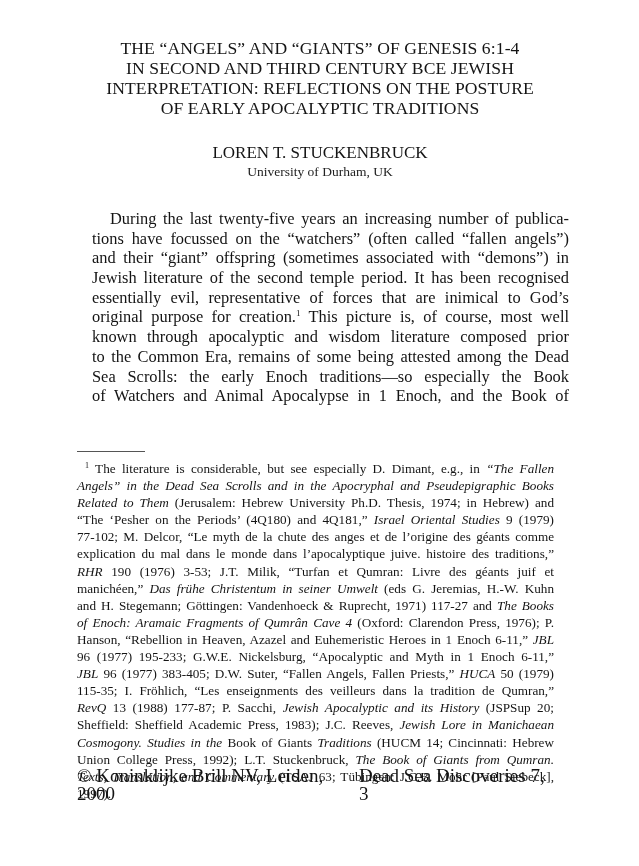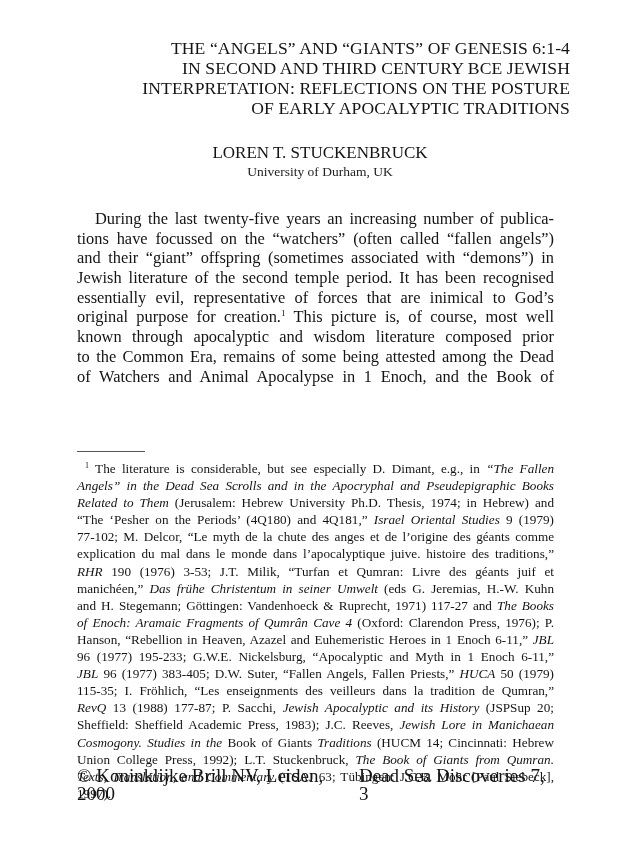--- a/index.html
+++ b/index.html
@@ -2,34 +2,34 @@
 <html><head>
 <meta charset="utf-8">
 <style>
   html, body { margin: 0; padding: 0; background: #ffffff; }
   body {
     width: 639px; height: 866px; position: relative; overflow: hidden;
     font-family: "Liberation Serif", "DejaVu Serif", serif; color: #1a1a1a;
   }
   .title {
     position: absolute; left: 70px; width: 500px; top: 38px;
-    text-align: right; font-size: 17.6px; line-height: 20px;
+    text-align: center; font-size: 17.6px; line-height: 20px;
     letter-spacing: 0.1px; color: #141414;
   }
   .title div { white-space: nowrap; }
   .author {
     position: absolute; left: 70px; width: 500px; top: 143px;
     text-align: center; font-size: 17px; line-height: 20px; color: #141414;
   }
   .affil {
     position: absolute; left: 70px; width: 500px; top: 163px;
     text-align: center; font-size: 13.5px; line-height: 18px; color: #222;
   }
   .body {
-    position: absolute; left: 77px; width: 477px; top: 209px;
+    position: absolute; left: 92px; width: 477px; top: 209px;
     font-size: 16.4px; line-height: 19.7px; color: #141414;
   }
   .body .line {
     display: block; text-align: justify; text-align-last: justify;
     white-space: nowrap; height: 19.7px;
   }
   .body .line.first { text-indent: 18px; }
   sup { font-size: 9px; vertical-align: 6px; line-height: 0; }
   .rule {
     position: absolute; left: 77px; top: 451px; width: 68px; height: 0;
@@ -68,20 +68,21 @@
 
 <div class="body">
   <span class="line first">During the last twenty-five years an increasing number of publica-</span>
   <span class="line">tions have focussed on the “watchers” (often called “fallen angels”)</span>
   <span class="line">and their “giant” offspring (sometimes associated with “demons”) in</span>
   <span class="line">Jewish literature of the second temple period. It has been recognised</span>
   <span class="line">essentially evil, representative of forces that are inimical to God’s</span>
   <span class="line"><span>original purpose for creation.</span><sup>1</sup> <span>This picture is, of course, most well</span></span>
   <span class="line">known through apocalyptic and wisdom literature composed prior</span>
   <span class="line">to the Common Era, remains of some being attested among the Dead</span>
+  <span class="line">Sea Scrolls: the early Enoch traditions—so especially the Book</span>
   <span class="line">of Watchers and Animal Apocalypse in 1 Enoch, and the Book of</span>
 </div>
 
 <div class="rule"></div>
 
 <div class="notes">
   <span class="line first"><sup>1</sup> <span>The literature is considerable, but see especially D. Dimant, e.g., in </span><i>“The Fallen</i></span>
   <span class="line"><i>Angels” in the Dead Sea Scrolls and in the Apocryphal and Pseudepigraphic Books</i></span>
   <span class="line"><i>Related to Them</i><span> (Jerusalem: Hebrew University Ph.D. Thesis, 1974; in Hebrew) and</span></span>
   <span class="line"><span>“The ‘Pesher on the Periods’ (4Q180) and 4Q181,” </span><i>Israel Oriental Studies</i><span> 9 (1979)</span></span>

